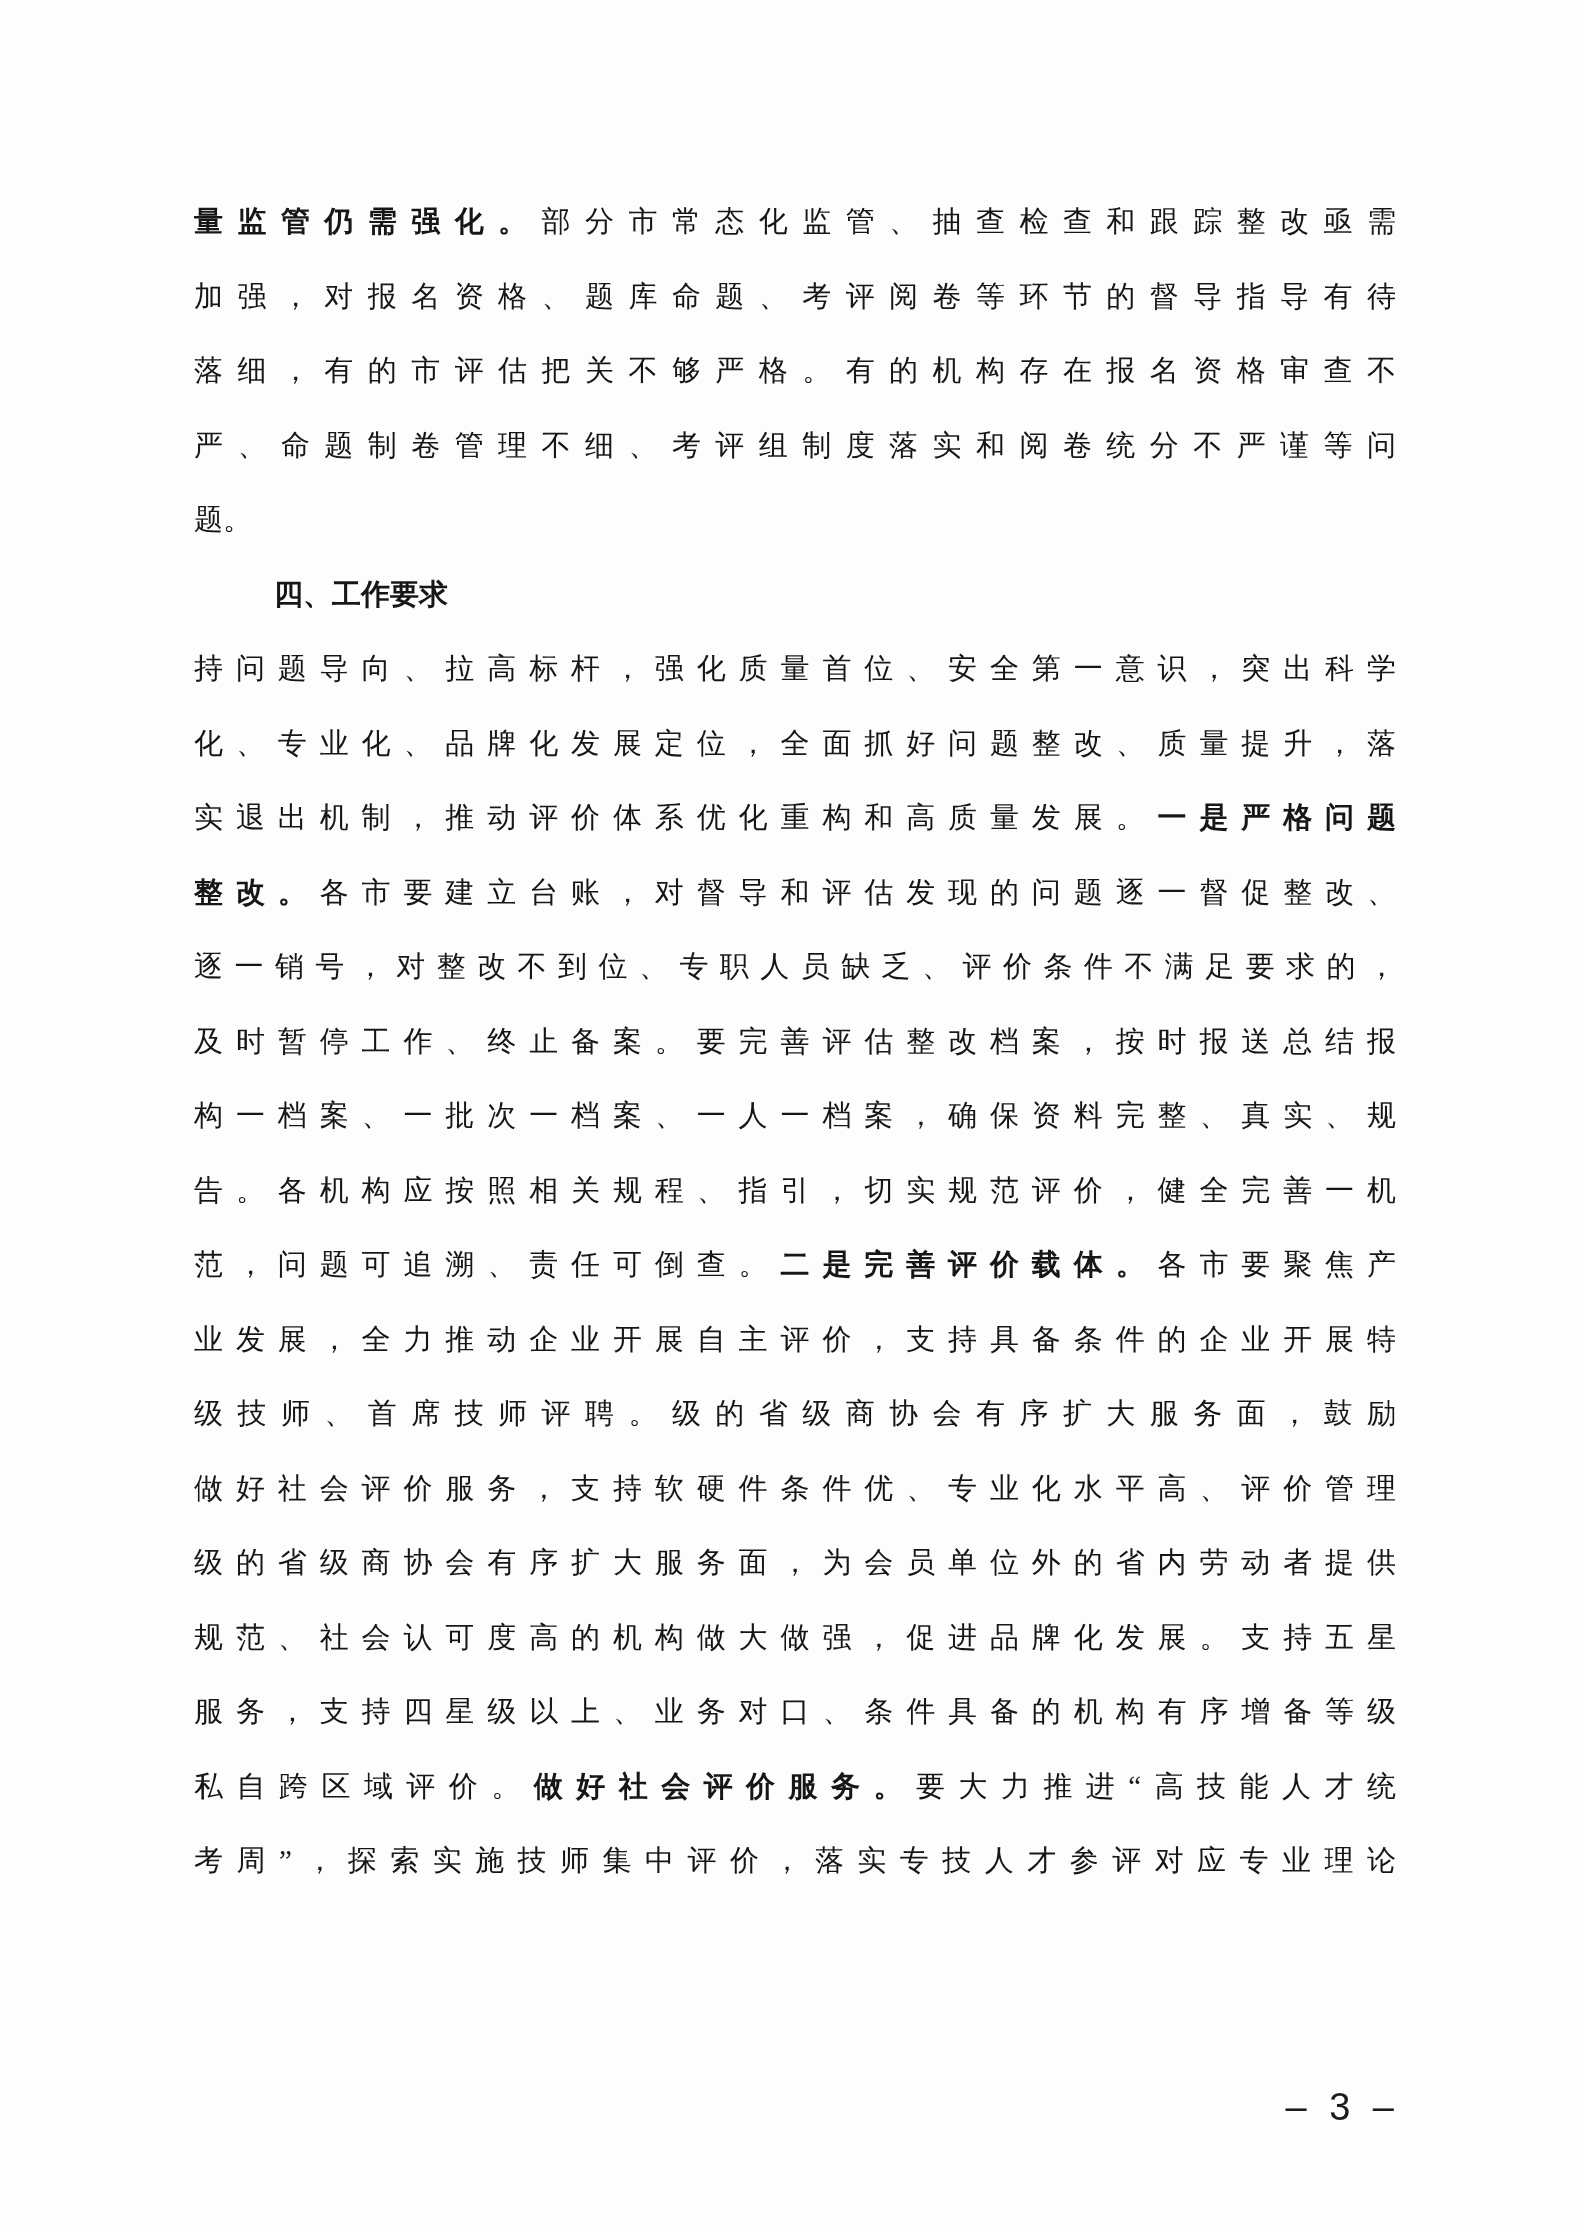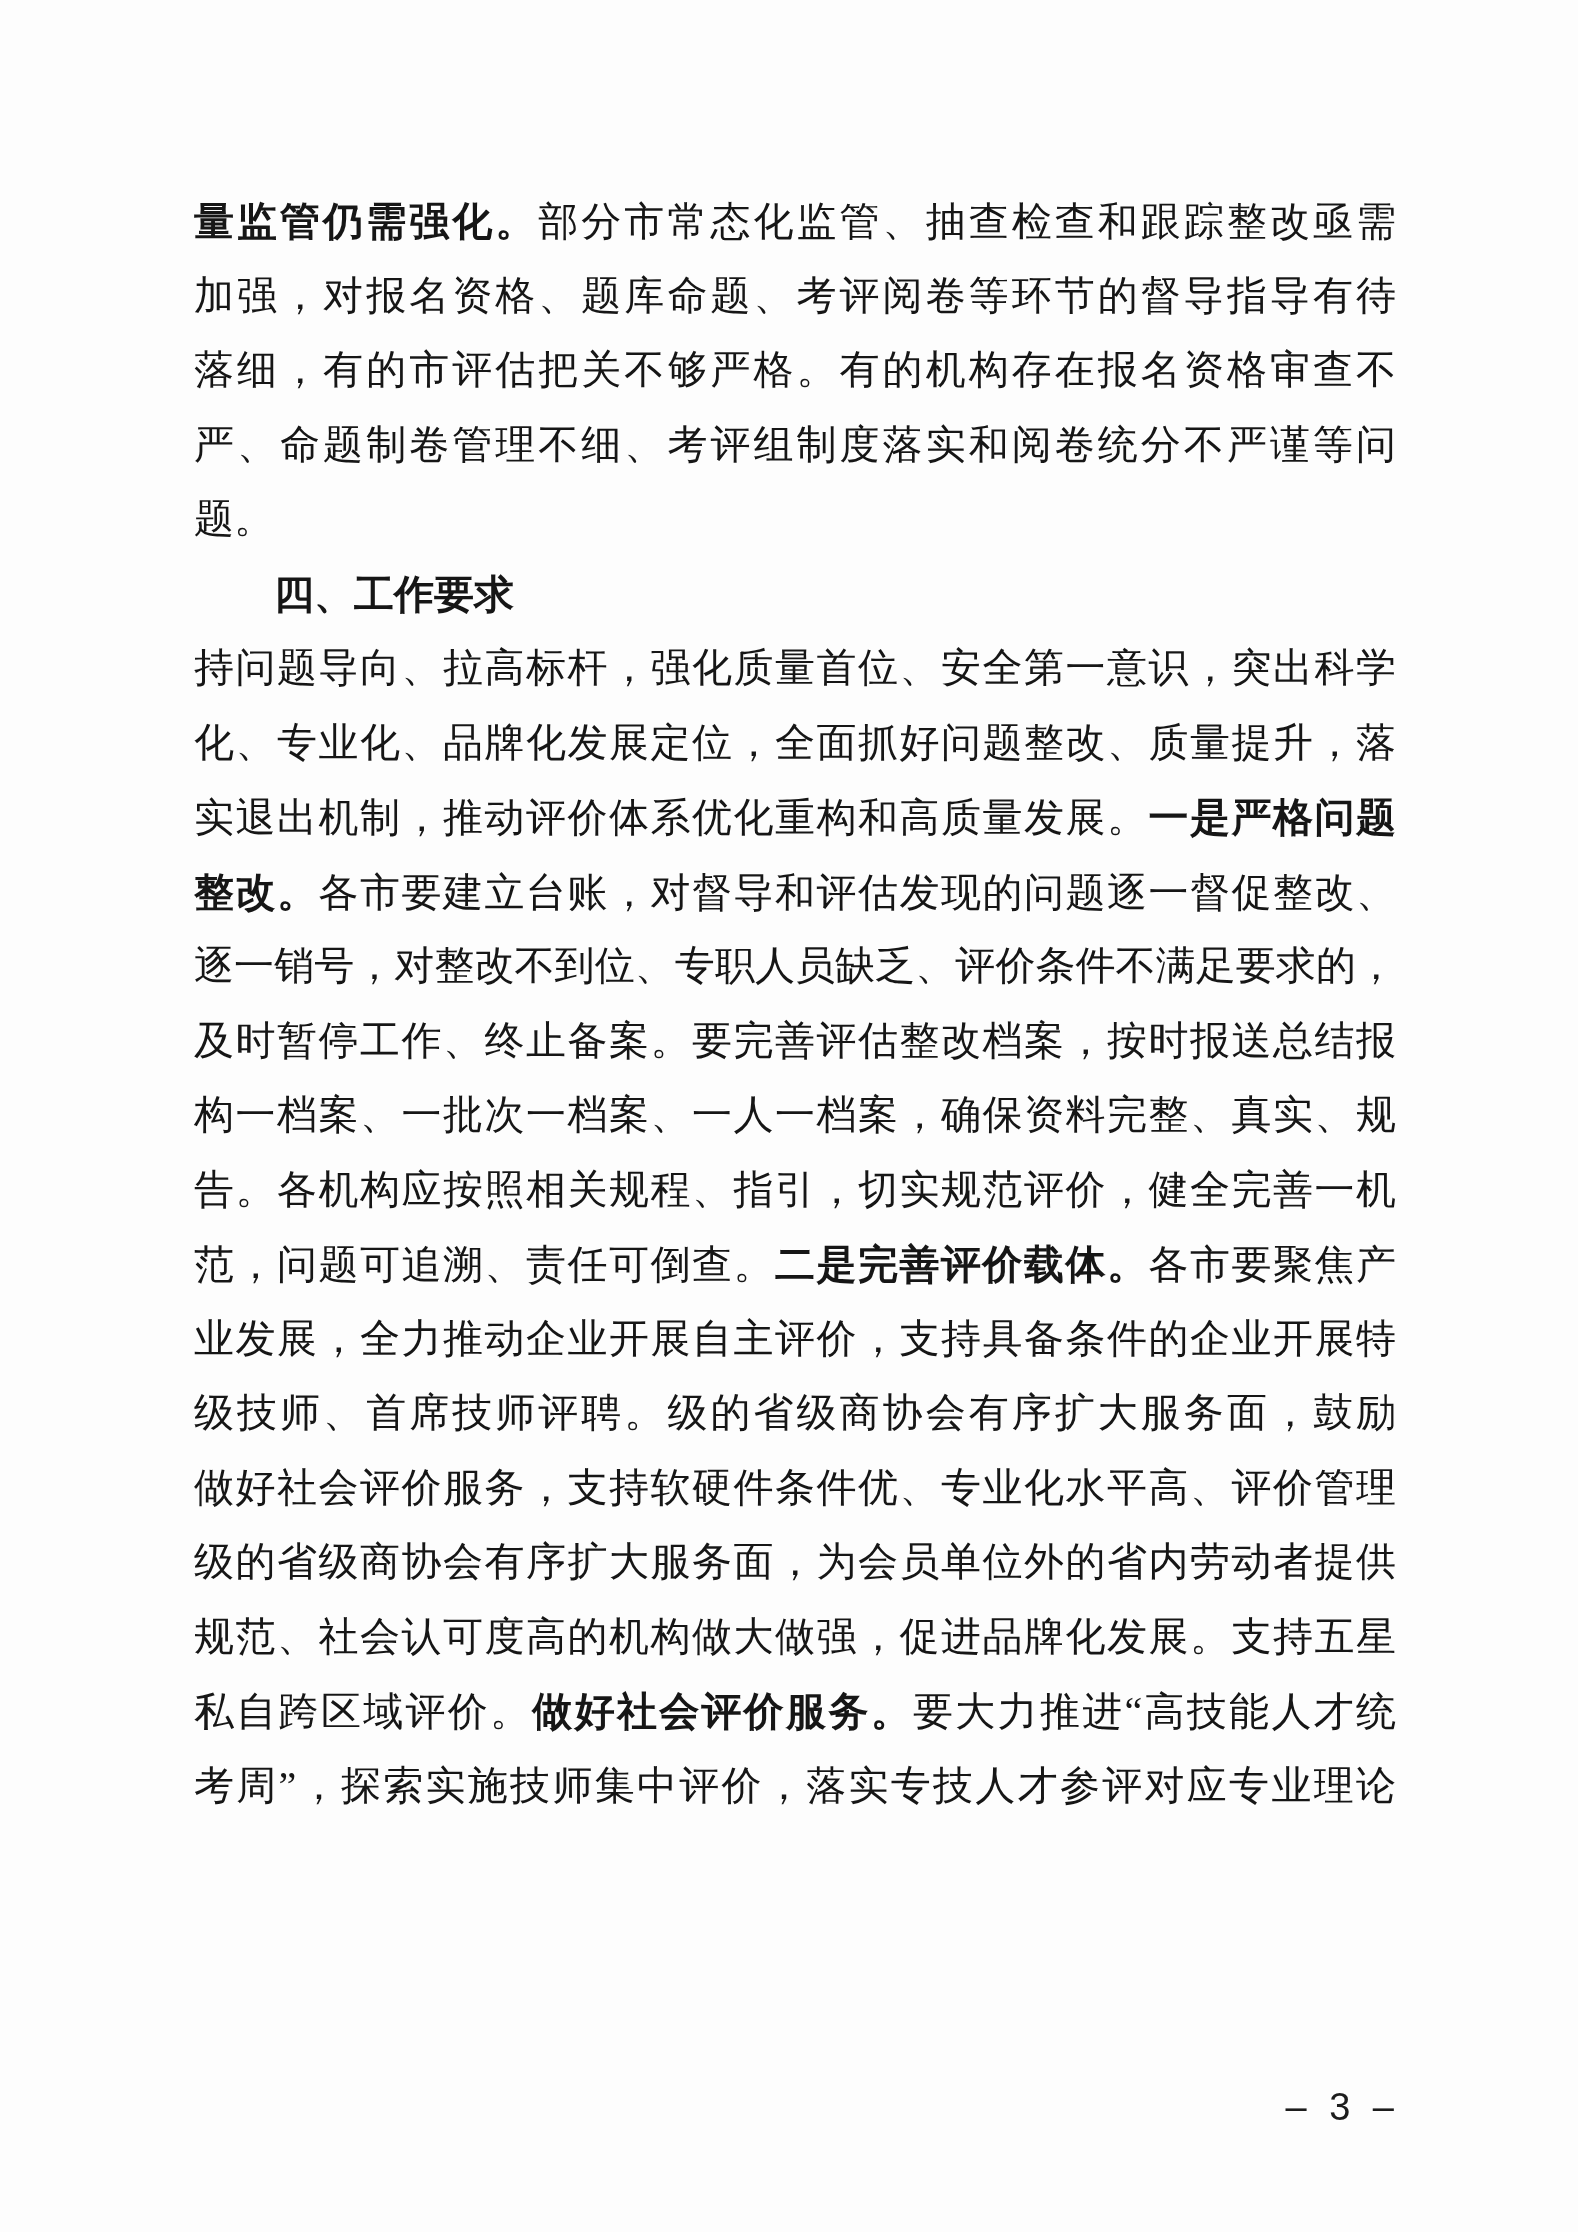--- a/index.html
+++ b/index.html
@@ -18,21 +18,21 @@
   }
   .doc-body {
     position: absolute;
     left: 194px;
     top: 184px;
     width: 1202px;
   }
   .line {
     height: 74.5px;
     line-height: 74.5px;
-    font-size: 40px;
+    font-size: 29px;
     white-space: nowrap;
     text-align: justify;
     text-align-last: justify;
     letter-spacing: 0;
   }
   .line.no-justify {
     text-align: left;
     text-align-last: auto;
   }
   .line.indent {
@@ -74,17 +74,18 @@
       <div class="line"><span class="run">逐一销号，对整改不到位、专职人员缺乏、评价条件不满足要求的，</span></div>
       <div class="line"><span class="run">及时暂停工作、终止备案。要完善评估整改档案，按时报送总结报</span></div>
       <div class="line"><span class="run">构一档案、一批次一档案、一人一档案，确保资料完整、真实、规</span></div>
       <div class="line"><span class="run">告。各机构应按照相关规程、指引，切实规范评价，健全完善一机</span></div>
       <div class="line"><span class="run">范，问题可追溯、责任可倒查。</span><span class="run bold">二是完善评价载体。</span><span class="run">各市要聚焦产</span></div>
       <div class="line"><span class="run">业发展，全力推动企业开展自主评价，支持具备条件的企业开展特</span></div>
       <div class="line"><span class="run">级技师、首席技师评聘。级的省级商协会有序扩大服务面，鼓励</span></div>
       <div class="line"><span class="run">做好社会评价服务，支持软硬件条件优、专业化水平高、评价管理</span></div>
       <div class="line"><span class="run">级的省级商协会有序扩大服务面，为会员单位外的省内劳动者提供</span></div>
       <div class="line"><span class="run">规范、社会认可度高的机构做大做强，促进品牌化发展。支持五星</span></div>
+      <div class="line"><span class="run">服务，支持四星级以上、业务对口、条件具备的机构有序增备等级</span></div>
       <div class="line"><span class="run">私自跨区域评价。</span><span class="run bold">做好社会评价服务。</span><span class="run">要大力推进“高技能人才统</span></div>
       <div class="line"><span class="run">考周”，探索实施技师集中评价，落实专技人才参评对应专业理论</span></div>
     </div>
   <div class="page-number">– 3 –</div>
 </div>
 
 </body></html>

